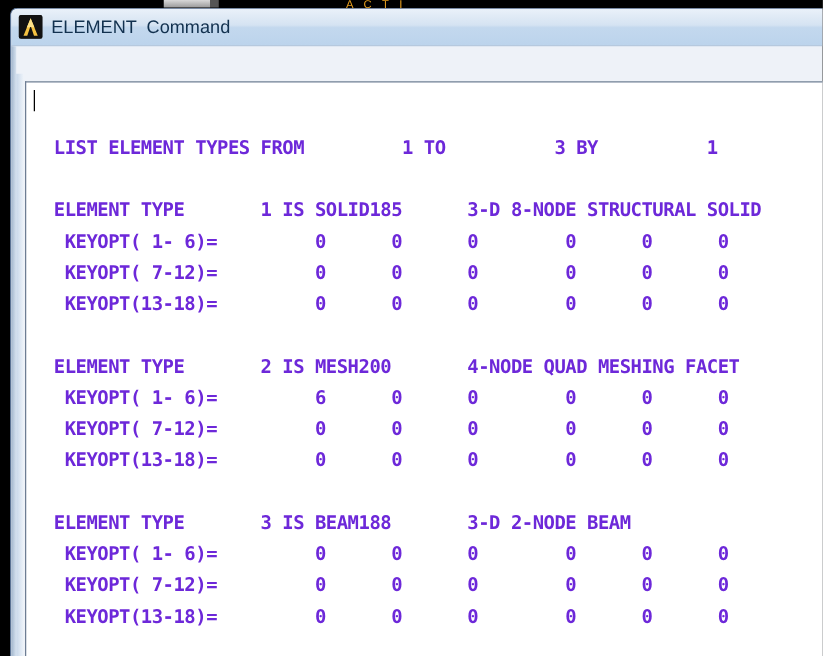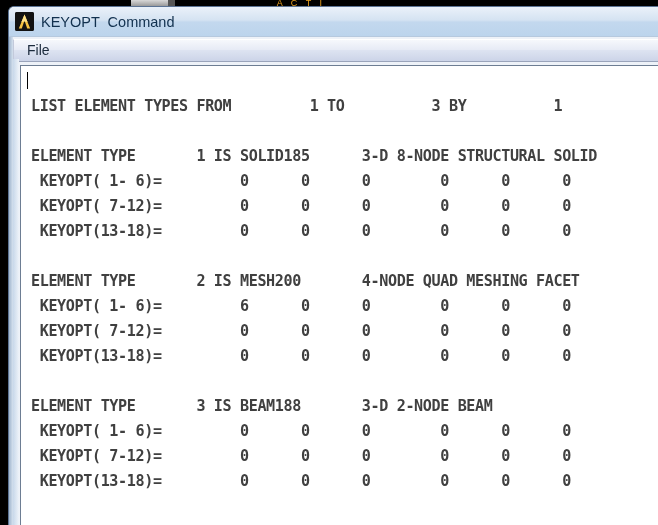--- a/index.html
+++ b/index.html
@@ -150,26 +150,26 @@
     left: 6px;
     top: 6px;
     width: 1px;
     height: 17px;
     background: #000;
   }
   #console-text {
     position: absolute;
     left: 10px;
     top: 28px;
-    margin: 0;
+    margin: 12px;
     font-family: "DejaVu Sans Mono", monospace;
     font-size: 15.1px;
     line-height: 25px;
     letter-spacing: -0.38px;
-    color: #404040;
+    color: #6d28d9;
     white-space: pre;
     font-weight: 700;
     -webkit-font-smoothing: none;
   }
 </style>
 </head>
 <body>
 
 <div id="desktop-backdrop">
   <div id="bg-taskstrip"></div>
@@ -181,26 +181,23 @@
 <div id="etlist-window">
 
   <div id="title-bar">
     <div id="app-icon">
       <svg width="19" height="19" viewBox="0 0 19 19">
         <rect x="0" y="0" width="19" height="19" fill="#121212"></rect>
         <polygon points="9.5,2.5 15.2,16.5 12.2,16.5 9.5,8.6 6.8,16.5 3.8,16.5" fill="#f5c242"></polygon>
         <polygon points="9.5,2.5 12.6,10.0 9.5,9.6 6.4,10.0" fill="#ffe38a"></polygon>
       </svg>
     </div>
-    <span id="window-title">KEYOPT  Command</span>
+    <span id="window-title">ELEMENT  Command</span>
   </div>
 
-  <div id="menu-bar">
-    <div class="menu-item">File</div>
-  </div>
 
   <div id="left-rail-outer"></div>
   <div id="left-rail-inner"></div>
 
   <div id="output-pane">
     <div id="caret"></div>
     <pre id="console-text">LIST ELEMENT TYPES FROM         1 TO          3 BY          1
 
 ELEMENT TYPE       1 IS SOLID185      3-D 8-NODE STRUCTURAL SOLID
  KEYOPT( 1- 6)=         0      0      0        0      0      0

